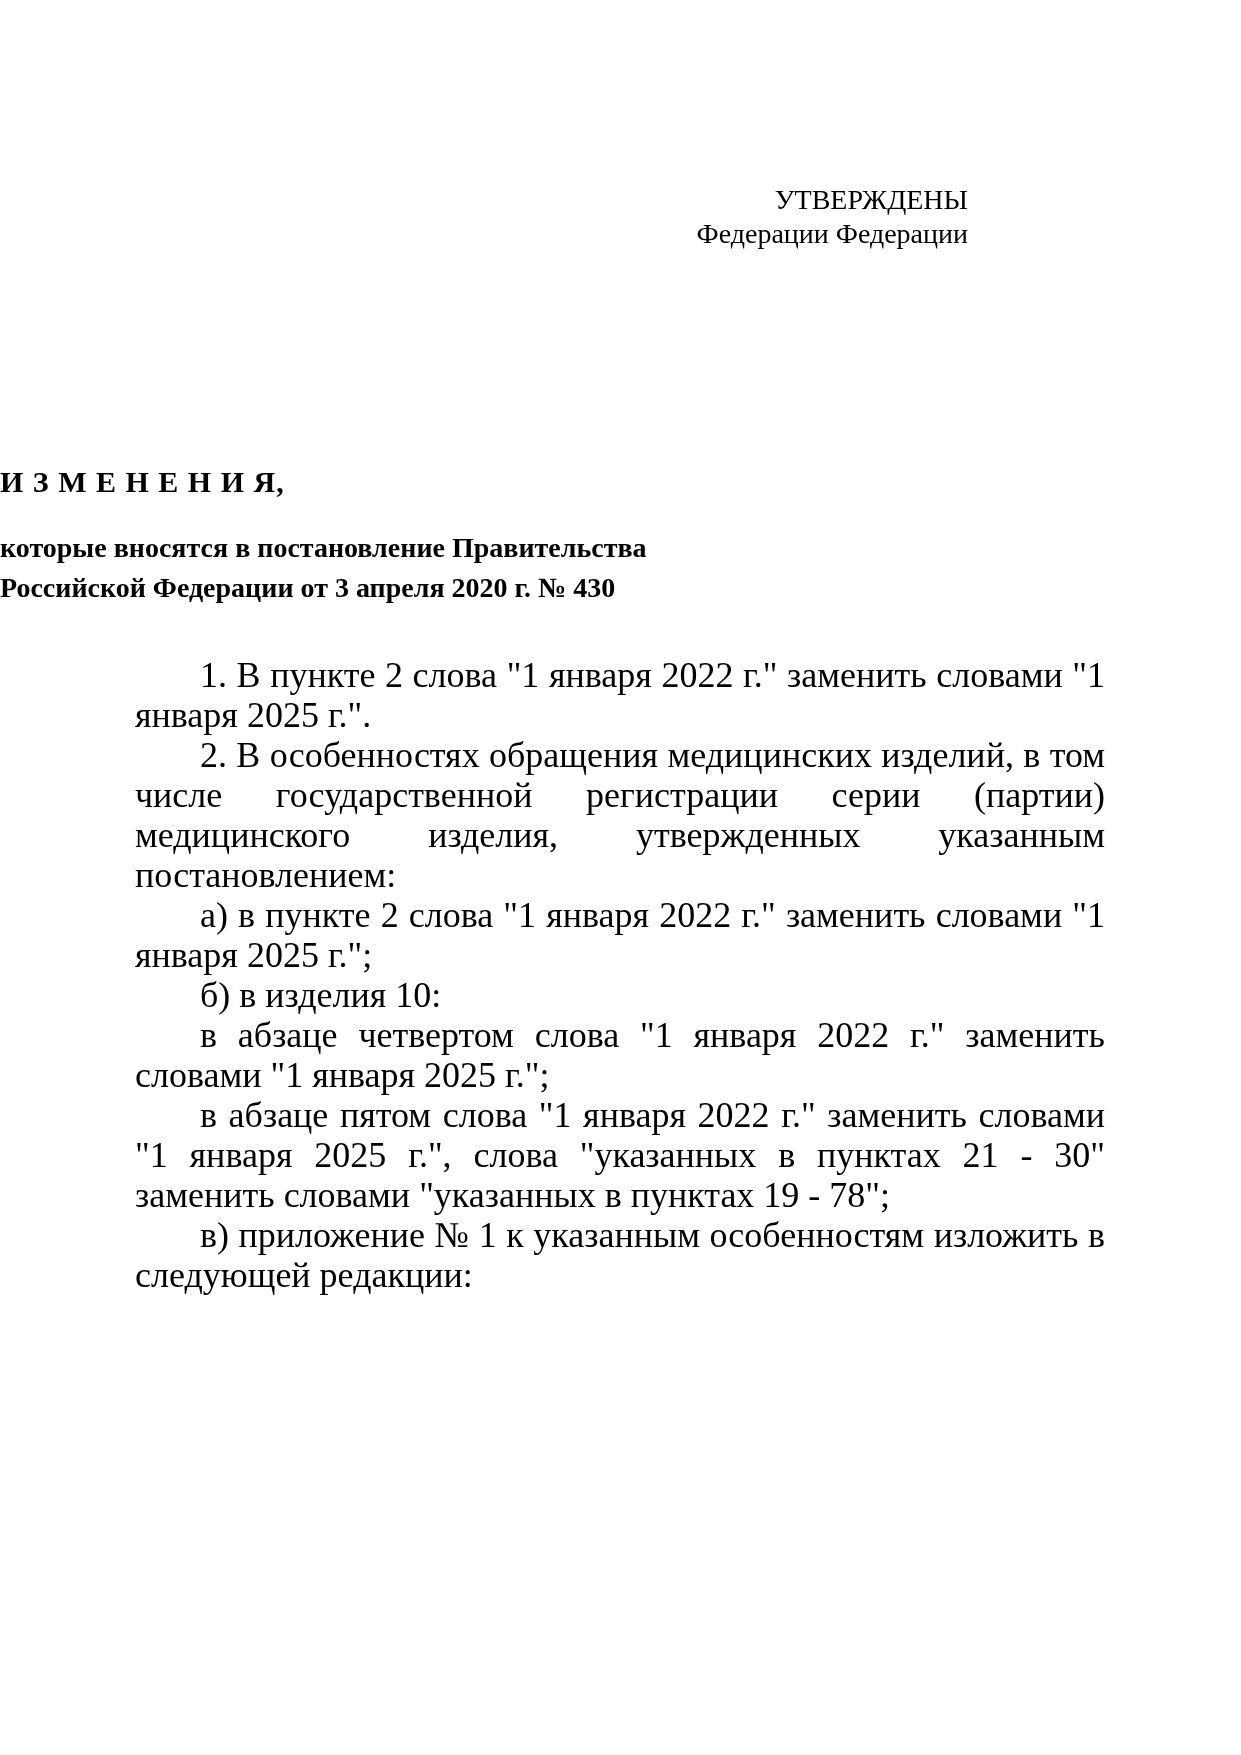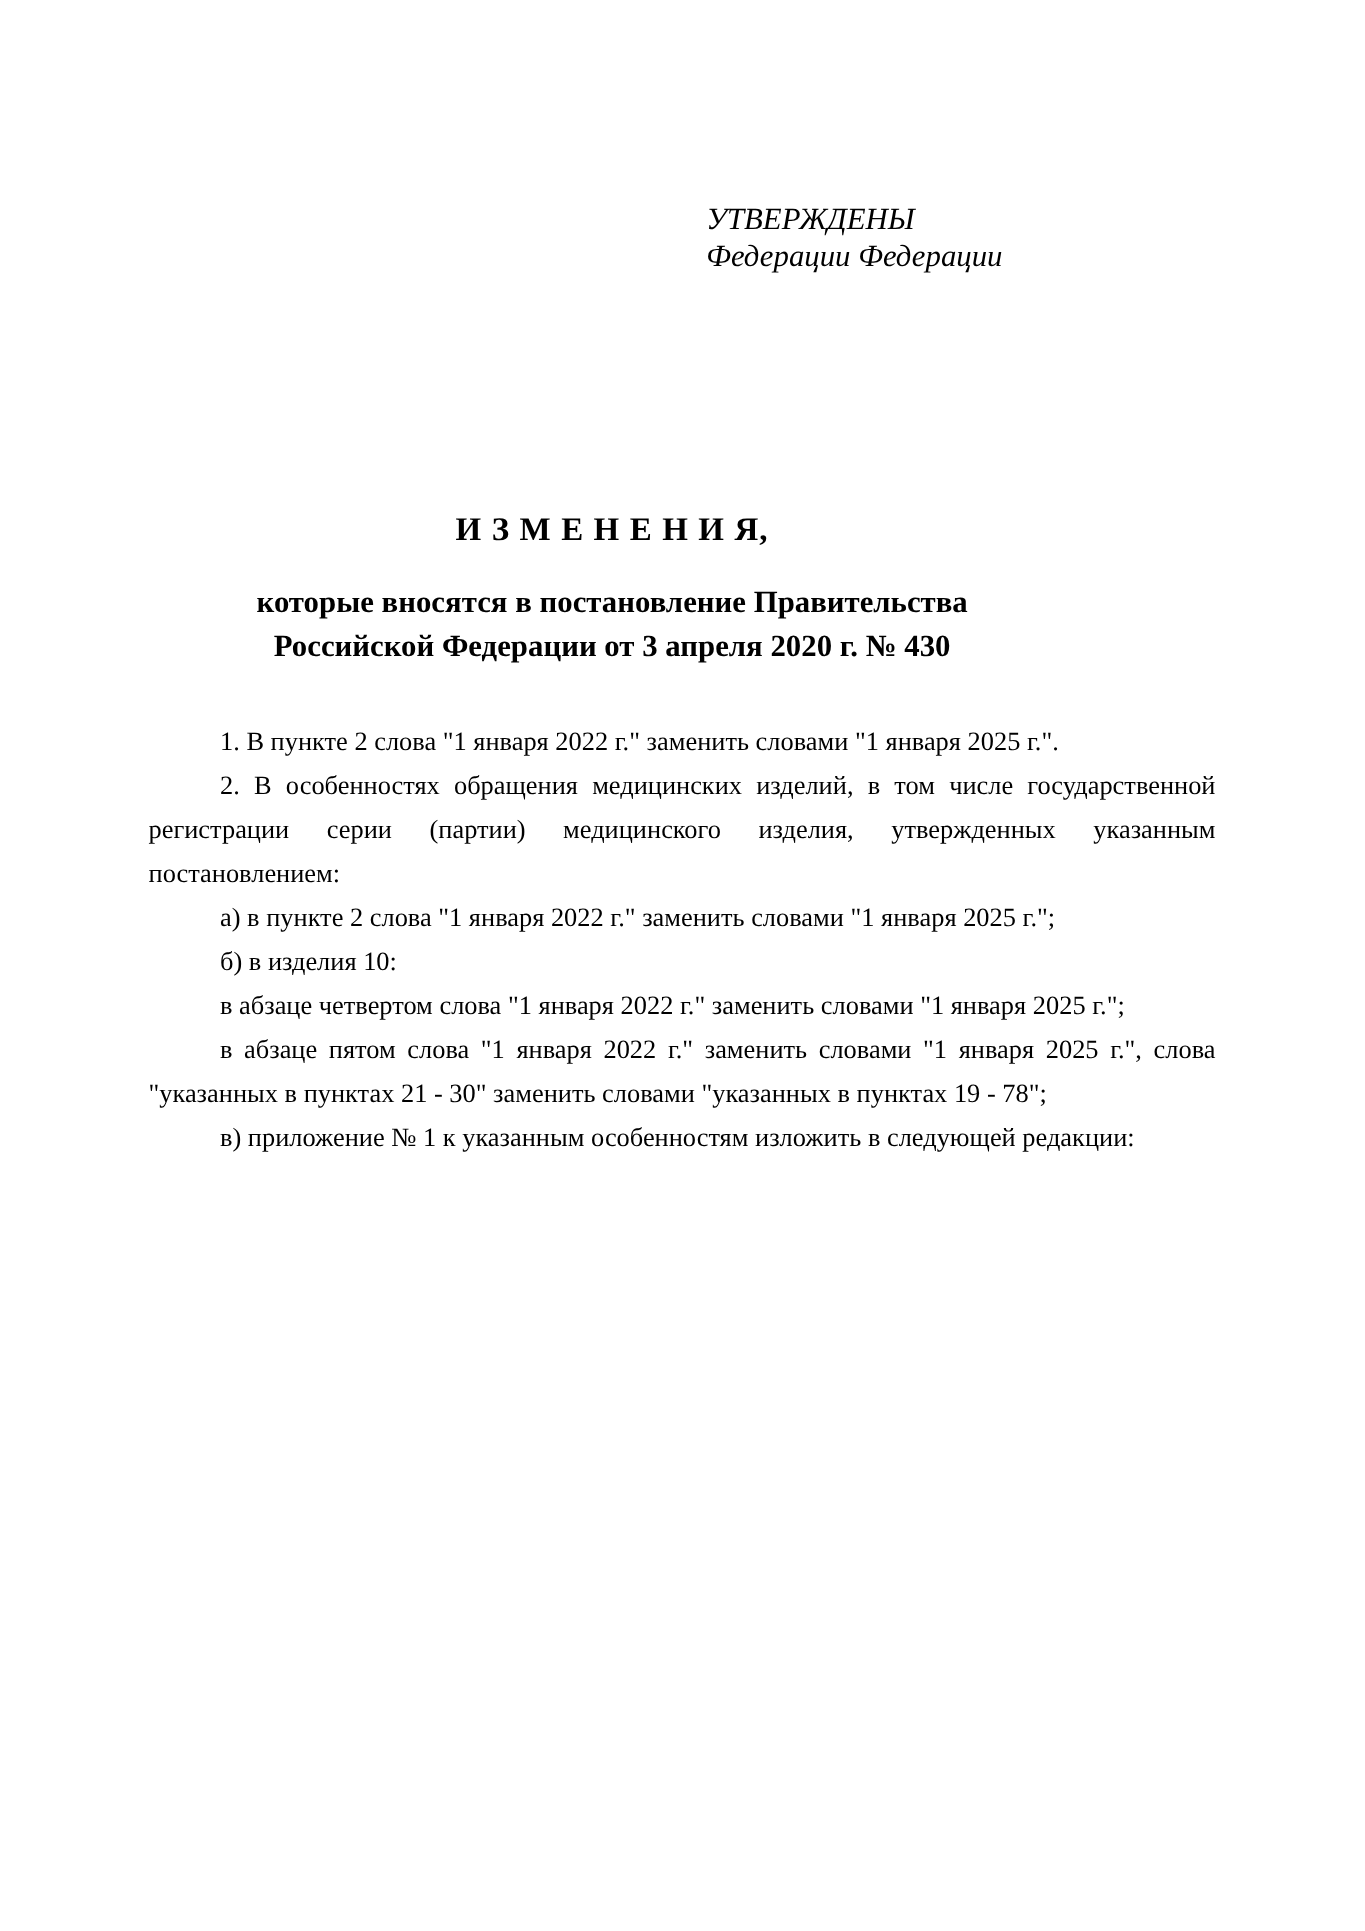--- a/index.html
+++ b/index.html
@@ -8,54 +8,52 @@
     width: 1241px;
     height: 1755px;
     background: #ffffff;
     color: #000000;
     font-family: "Liberation Serif", serif;
     overflow: hidden;
   }
   .approval {
     position: absolute;
     top: 183px;
-    left: 642px;
+    left: 606px;
     width: 362px;
-    text-align: left;
+    text-align: right;
     font-size: 28px;
     line-height: 34px;
-    font-style: italic;
   }
   .approval-line { white-space: pre-wrap; }
   .heading {
     position: absolute;
     top: 462px;
     left: 0;
     width: 1113px;
-    text-align: center;
     font-weight: bold;
     font-family: Liberation Serif, serif;
   }
   .heading-title {
     font-size: 30px;
     line-height: 40px;
     letter-spacing: 1px;
     white-space: pre-wrap;
   }
   .heading-sub {
     margin-top: 26px;
     font-size: 28px;
     line-height: 40px;
   }
   .doc-body {
     position: absolute;
     top: 655px;
     left: 135px;
     width: 970px;
-    font-size: 24px;
+    font-size: 36px;
     line-height: 40px;
     text-align: justify;
   }
   .doc-body p {
     margin: 0;
     text-indent: 65px;
   }
 </style>
 </head>
 <body>

